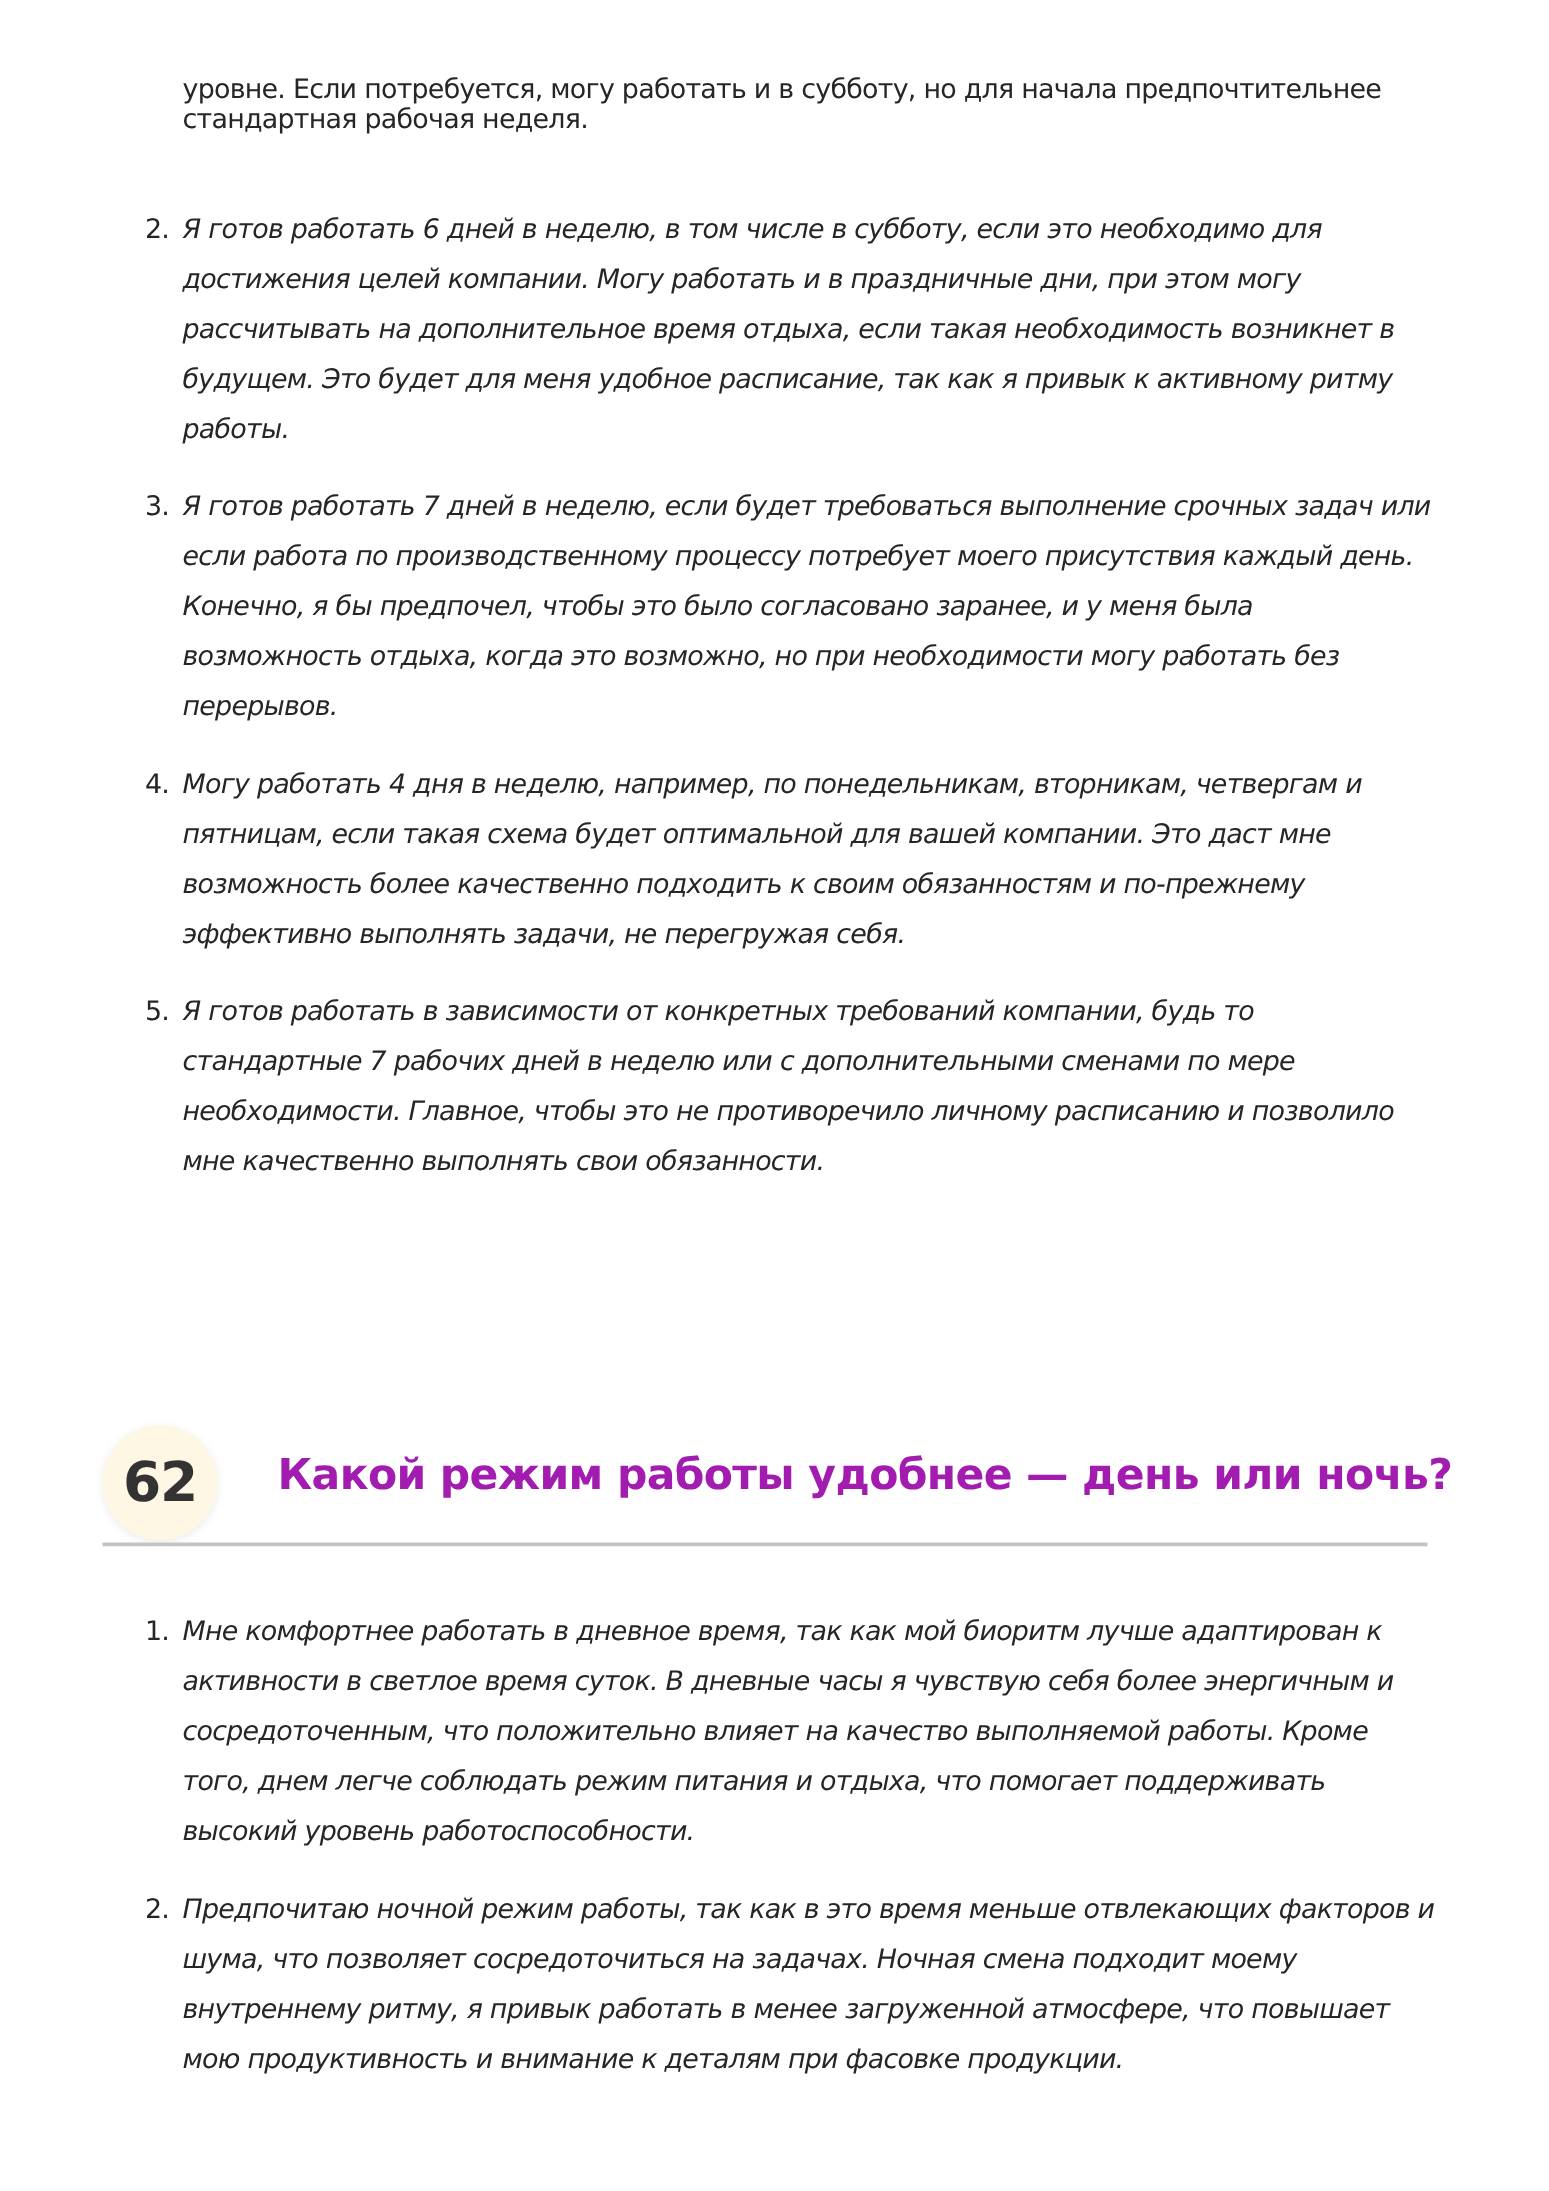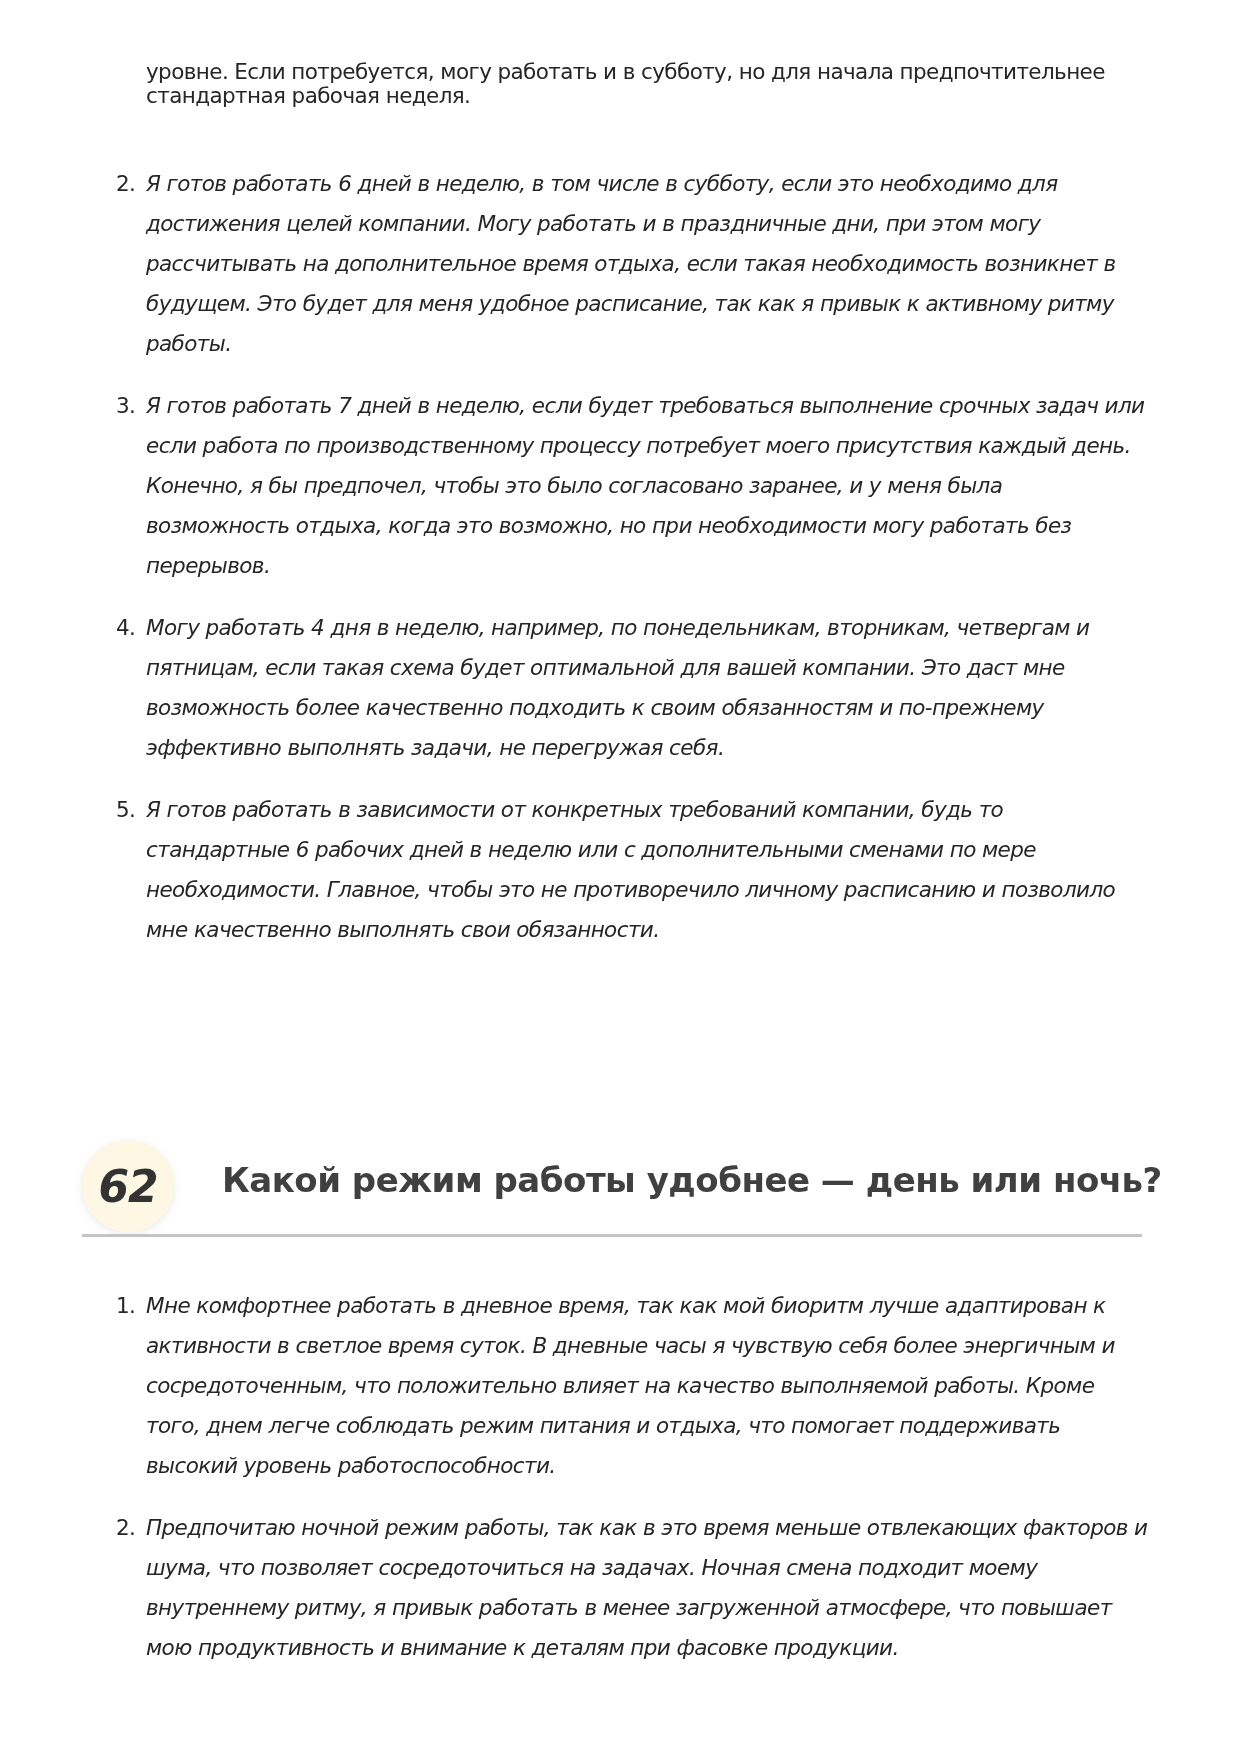--- a/index.html
+++ b/index.html
@@ -29,21 +29,21 @@
   .badge {
     position: absolute; left: 0px; top: 0px; width: 92px; height: 92px;
     border-radius: 50%; background: #fdf7e4;
     box-shadow: 0 2px 8px rgba(0,0,0,0.08);
     display: flex; align-items: center; justify-content: center;
     font-weight: bold; font-size: 44px; color: #333333;
     font-family: "DejaVu Sans", sans-serif; letter-spacing: -1px;
   }
   .title {
     position: absolute; left: 140px; top: 20px;
-    font-weight: bold; font-size: 34px; color: #404040; letter-spacing: -0.5px;
+    font-weight: bold; font-size: 34px; color: #a21caf; letter-spacing: -0.5px;
     white-space: nowrap;
   }
   .divider {
     position: absolute; left: 82px; top: 1234px; width: 1060px; height: 3px;
     background: #c4c4c4;
   }
 </style>
 </head>
 <body>
 
@@ -57,26 +57,26 @@
   <li class="item" style="margin-bottom:22px;">
     <span class="num">3.</span>
     <span class="text">Я готов работать 7 дней в неделю, если будет требоваться выполнение срочных задач или если работа по производственному процессу потребует моего присутствия каждый день. Конечно, я бы предпочел, чтобы это было согласовано заранее, и у меня была возможность отдыха, когда это возможно, но при необходимости могу работать без перерывов.</span>
   </li>
   <li class="item" style="margin-bottom:22px;">
     <span class="num">4.</span>
     <span class="text">Могу работать 4 дня в неделю, например, по понедельникам, вторникам, четвергам и пятницам, если такая схема будет оптимальной для вашей компании. Это даст мне возможность более качественно подходить к своим обязанностям и по-прежнему эффективно выполнять задачи, не перегружая себя.</span>
   </li>
   <li class="item">
     <span class="num">5.</span>
-    <span class="text">Я готов работать в зависимости от конкретных требований компании, будь то стандартные 6 рабочих дней в неделю или с дополнительными сменами по мере необходимости. Главное, чтобы это не противоречило личному расписанию и позволило мне качественно выполнять свои обязанности.</span>
+    <span class="text">Я готов работать в зависимости от конкретных требований компании, будь то стандартные 7 рабочих дней в неделю или с дополнительными сменами по мере необходимости. Главное, чтобы это не противоречило личному расписанию и позволило мне качественно выполнять свои обязанности.</span>
   </li>
 </ol>
 
 <div class="section-header">
-  <div class="badge" style="background: rgb(253, 247, 228); font-style: italic;">62</div>
+  <div class="badge" style="background: rgb(253, 247, 228);">62</div>
   <div class="title">Какой режим работы удобнее — день или ночь?</div>
 </div>
 <div class="divider"></div>
 
 <ol class="list list-bottom">
   <li class="item" style="margin-bottom:22px;">
     <span class="num">1.</span>
     <span class="text">Мне комфортнее работать в дневное время, так как мой биоритм лучше адаптирован к активности в светлое время суток. В дневные часы я чувствую себя более энергичным и сосредоточенным, что положительно влияет на качество выполняемой работы. Кроме того, днем легче соблюдать режим питания и отдыха, что помогает поддерживать высокий уровень работоспособности.</span>
   </li>
   <li class="item">

